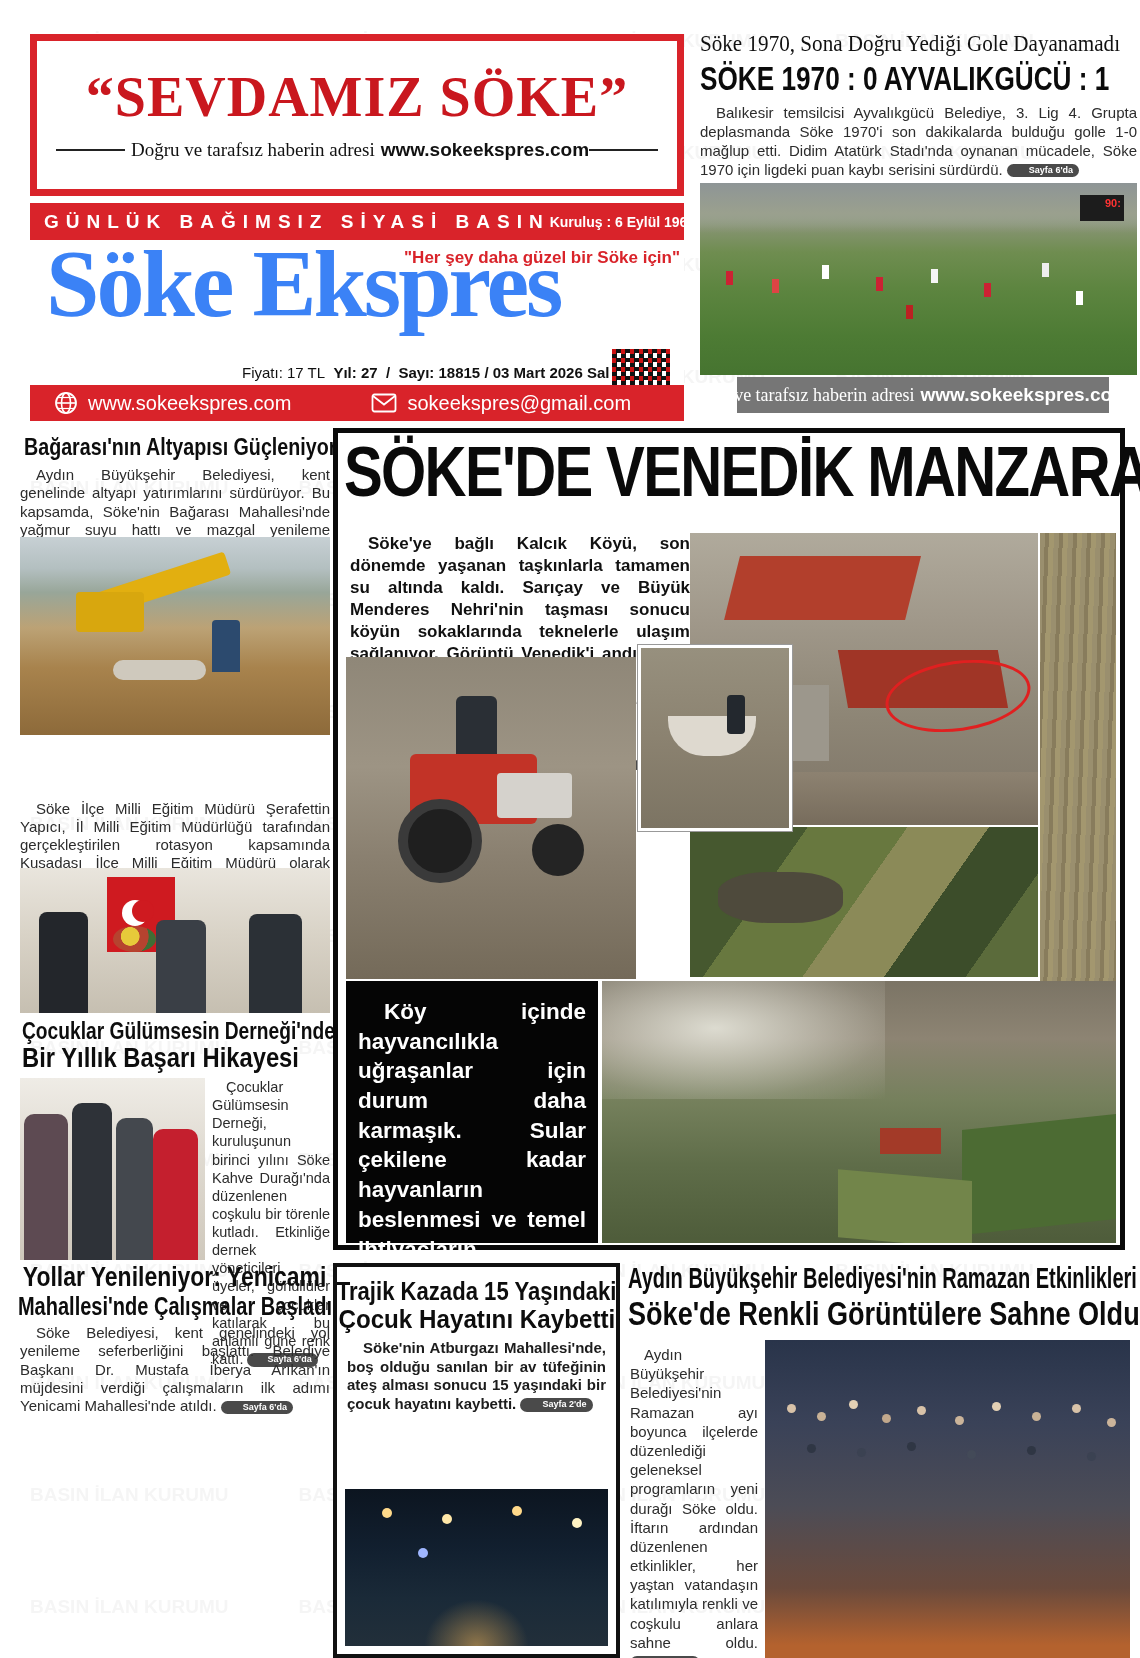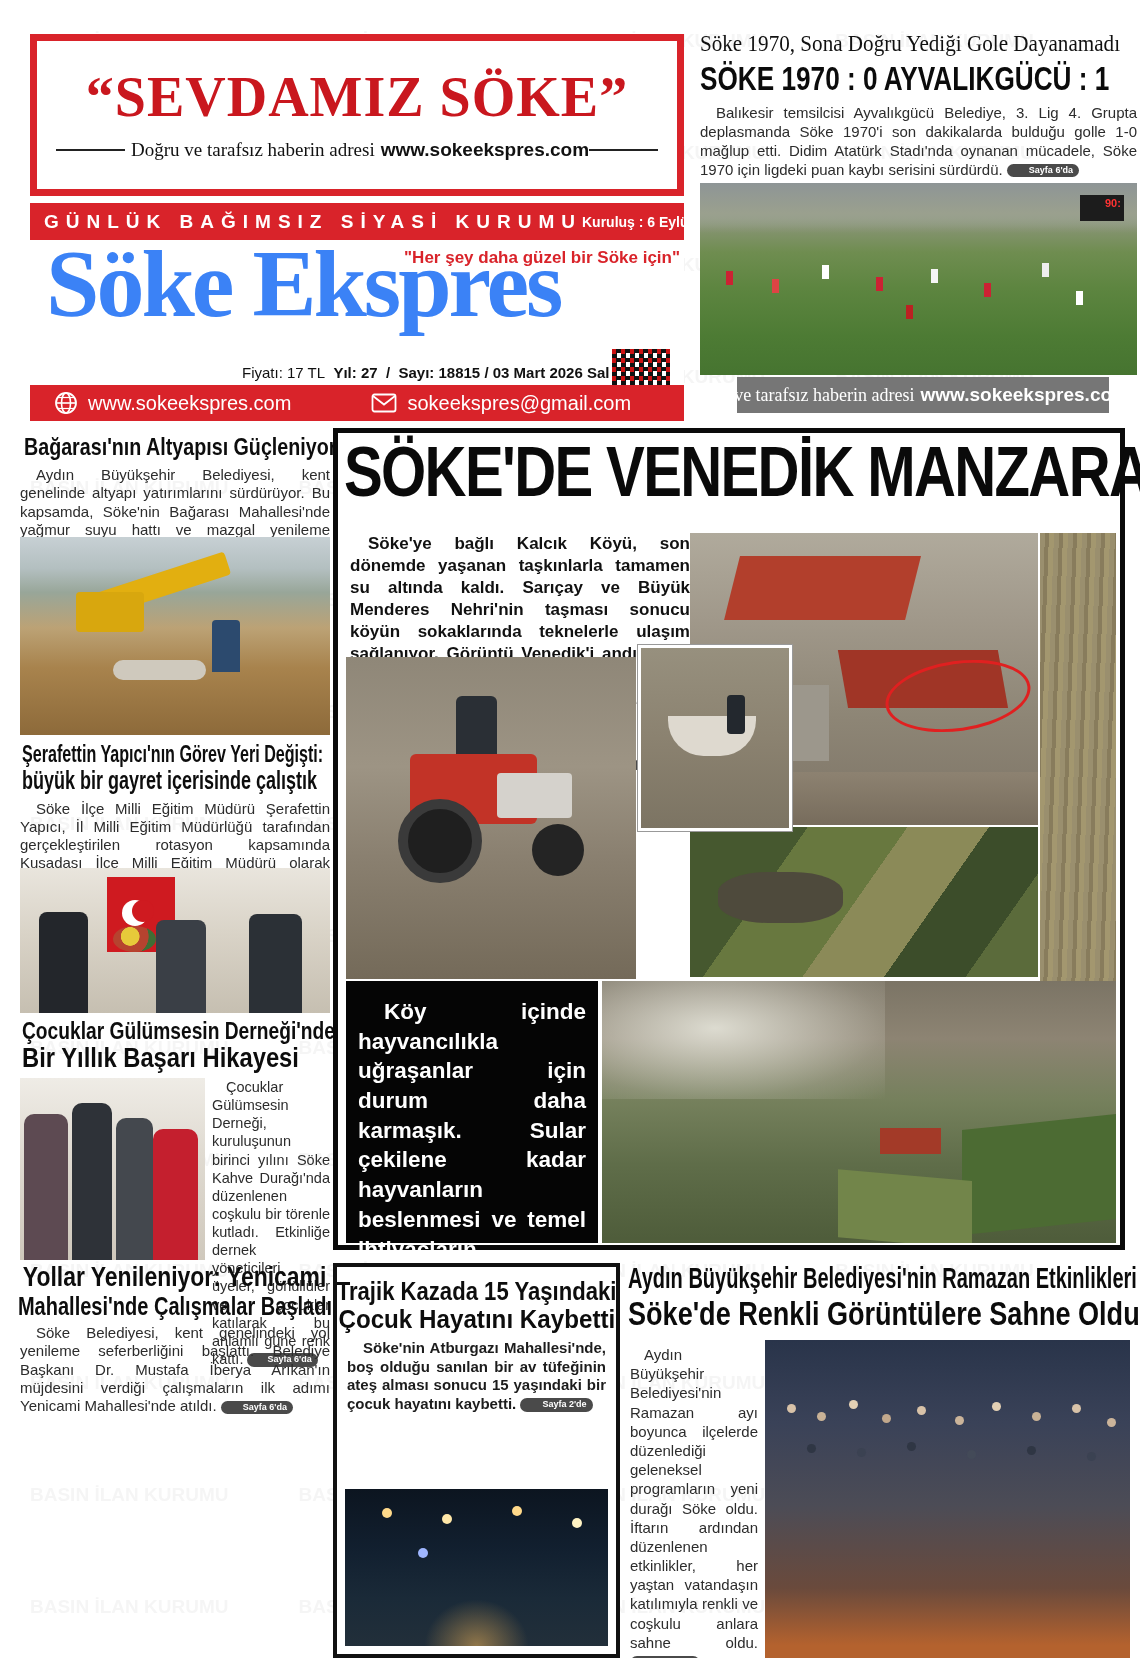--- a/index.html
+++ b/index.html
@@ -233,21 +233,21 @@
     <div id="banner-quote">“SEVDAMIZ SÖKE”</div>
     <div id="banner-tagline">
       <div class="rule"></div>
       <span class="txt">Doğru ve tarafsız haberin adresi</span>
       <span class="url">www.sokeekspres.com</span>
       <div class="rule"></div>
     </div>
   </div>
 
   <div id="strip1" class="abs">
-    <span class="big">GÜNLÜK BAĞIMSIZ SİYASİ KURUMU</span>
+    <span class="big">GÜNLÜK BAĞIMSIZ SİYASİ BASIN</span>
     <span class="small">Kuruluş : 6 Eylül 1962</span>
   </div>
   <div id="logo-area" class="abs">
     <span id="slogan">"Her şey daha güzel bir Söke için"</span>
     <span id="logo">Söke Ekspres</span>
     <span id="price-line">
       <span>Fiyatı: 17 TL</span>&nbsp;
       <span class="b">Yıl: 27</span>&nbsp;
       <span class="b">/</span>&nbsp;
       <span class="b">Sayı: 18815 / 03 Mart 2026 Salı</span>
@@ -300,24 +300,20 @@
     <span>Aydın Büyükşehir Belediyesi, kent genelinde altyapı yatırımlarını sürdürüyor. Bu kapsamda, Söke'nin Bağarası Mahallesi'nde yağmur suyu hattı ve mazgal yenileme çalışmaları başlatıldı.</span>
     <span class="badge">Sayfa 5'de</span>
   </div>
   <div class="photo p-excavator" style="left:20px;top:537px;width:310px;height:198px;">
     <div class="blob arm"></div>
     <div class="blob cab"></div>
     <div class="blob worker"></div>
     <div class="blob pipe"></div>
   </div>
 
-  <div id="ser-h" class="abs">
-    <span class="lh l1">Şerafettin Yapıcı'nın Görev Yeri Değişti:</span>
-    <span class="lh l2">büyük bir gayret içerisinde çalıştık</span>
-  </div>
   <div id="ser-body" class="abs">
     <span>Söke İlçe Milli Eğitim Müdürü Şerafettin Yapıcı, İl Milli Eğitim Müdürlüğü tarafından gerçekleştirilen rotasyon kapsamında Kuşadası İlçe Milli Eğitim Müdürü olarak atandı. Yapıcı, Söke görevine veda ederek yeni görevine başlayacak.</span>
     <span class="badge">Sayfa 6'da</span>
   </div>
   <div class="photo p-farewell" style="left:20px;top:868px;width:310px;height:145px;">
     <div class="blob flag"></div>
     <div class="blob moon"></div>
     <div class="blob moon2"></div>
     <div class="blob fig1"></div>
     <div class="blob fig2"></div>

